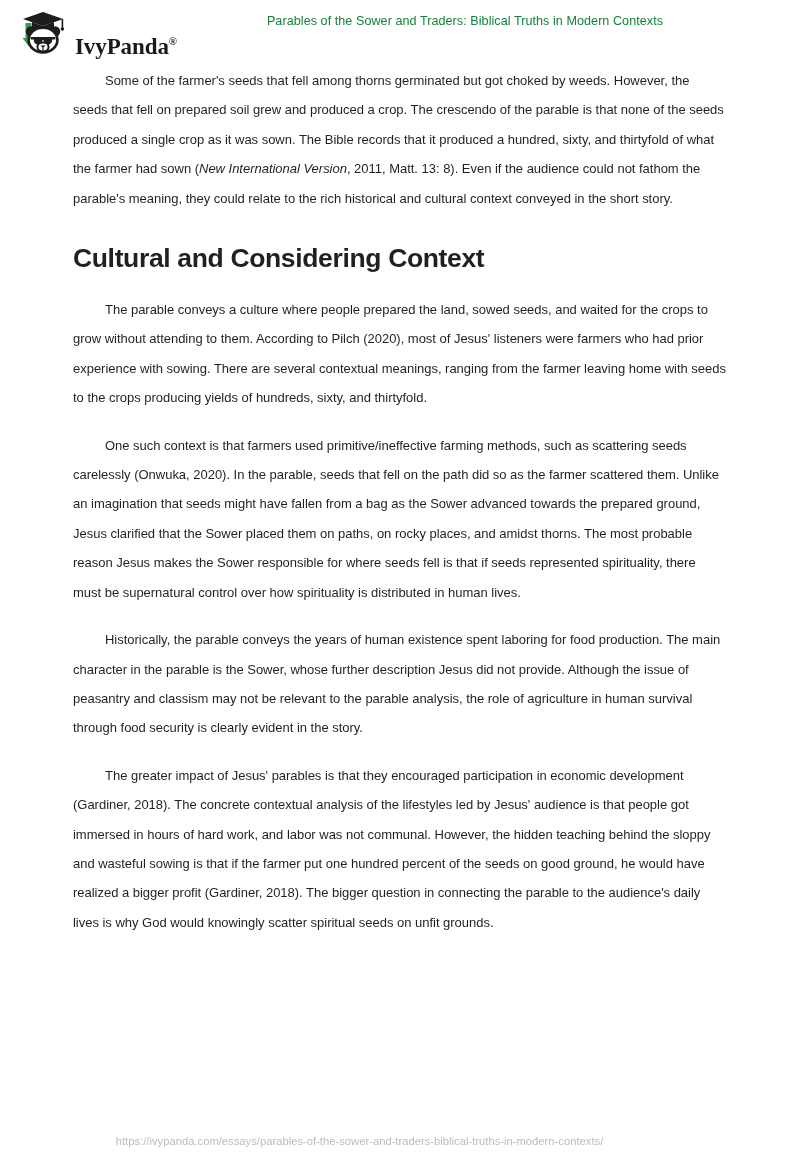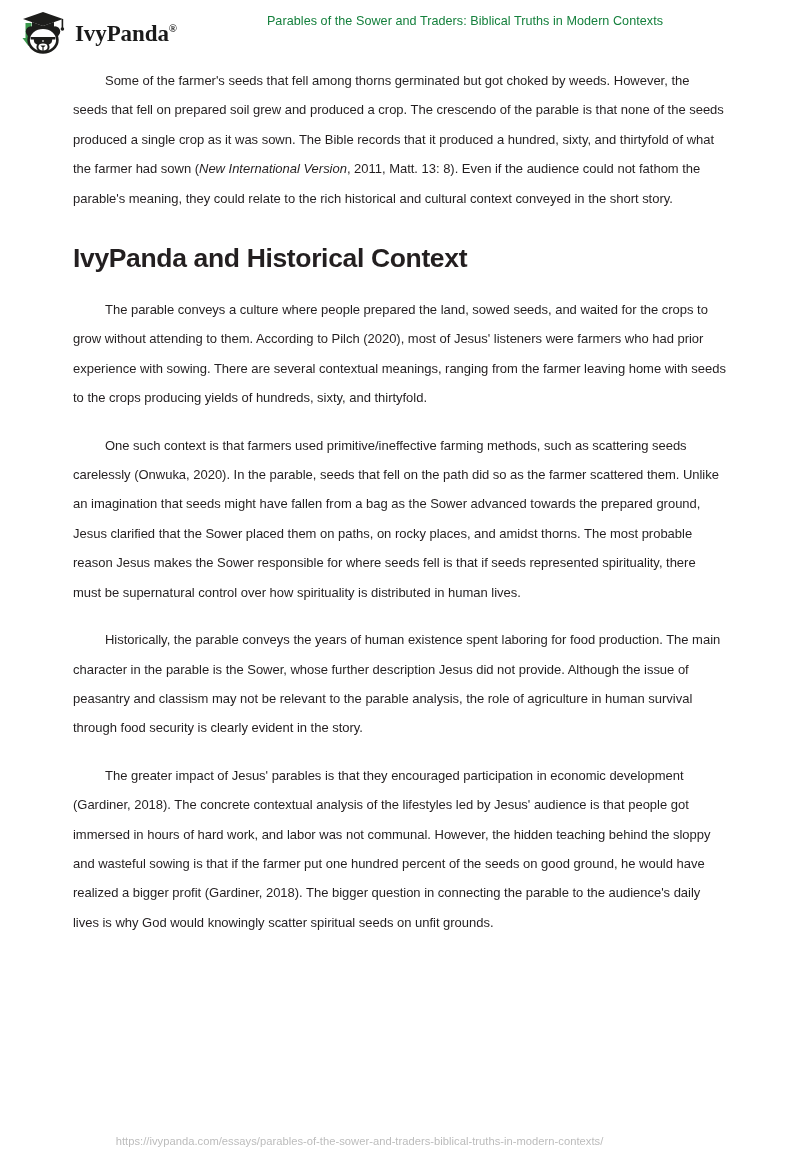--- a/index.html
+++ b/index.html
@@ -38,21 +38,21 @@
   }
   .brand-wordmark {
     font-family: "Liberation Serif", serif;
     font-size: 23px;
     font-weight: bold;
     color: #1a1a1a;
     letter-spacing: -0.1px;
     margin-left: 5px;
     line-height: 1;
     position: relative;
-    top: 1px;
+    top: 14px;
   }
   .brand-wordmark .reg {
     font-size: 11px;
     vertical-align: super;
     font-weight: bold;
   }
   .header-title {
     position: absolute;
     left: 0;
     right: 0;
@@ -142,21 +142,21 @@
     <span class="brand-wordmark"><span>IvyPanda</span><span class="reg">®</span></span>
   </div>
 
   <div class="header-title">Parables of the Sower and Traders: Biblical Truths in Modern Contexts</div>
 </div>
 
 <div class="doc-body">
 
   <p class="doc-paragraph"><span>Some of the farmer's seeds that fell among thorns germinated but got choked by weeds. However, the seeds that fell on prepared soil grew and produced a crop. The crescendo of the parable is that none of the seeds produced a single crop as it was sown. The Bible records that it produced a hundred, sixty, and thirtyfold of what the farmer had sown (</span><em>New International Version</em><span>, 2011, Matt. 13: 8). Even if the audience could not fathom the parable's meaning, they could relate to the rich historical and cultural context conveyed in the short story.</span></p>
 
-  <h2 class="doc-heading">IvyPanda and Historical Context</h2>
+  <h2 class="doc-heading">Cultural and Considering Context</h2>
 
   <p class="doc-paragraph">The parable conveys a culture where people prepared the land, sowed seeds, and waited for the crops to grow without attending to them. According to Pilch (2020), most of Jesus' listeners were farmers who had prior experience with sowing. There are several contextual meanings, ranging from the farmer leaving home with seeds to the crops producing yields of hundreds, sixty, and thirtyfold.</p>
 
   <p class="doc-paragraph">One such context is that farmers used primitive/ineffective farming methods, such as scattering seeds carelessly (Onwuka, 2020). In the parable, seeds that fell on the path did so as the farmer scattered them. Unlike an imagination that seeds might have fallen from a bag as the Sower advanced towards the prepared ground, Jesus clarified that the Sower placed them on paths, on rocky places, and amidst thorns. The most probable reason Jesus makes the Sower responsible for where seeds fell is that if seeds represented spirituality, there must be supernatural control over how spirituality is distributed in human lives.</p>
 
   <p class="doc-paragraph">Historically, the parable conveys the years of human existence spent laboring for food production. The main character in the parable is the Sower, whose further description Jesus did not provide. Although the issue of peasantry and classism may not be relevant to the parable analysis, the role of agriculture in human survival through food security is clearly evident in the story.</p>
 
   <p class="doc-paragraph">The greater impact of Jesus' parables is that they encouraged participation in economic development (Gardiner, 2018). The concrete contextual analysis of the lifestyles led by Jesus' audience is that people got immersed in hours of hard work, and labor was not communal. However, the hidden teaching behind the sloppy and wasteful sowing is that if the farmer put one hundred percent of the seeds on good ground, he would have realized a bigger profit (Gardiner, 2018). The bigger question in connecting the parable to the audience's daily lives is why God would knowingly scatter spiritual seeds on unfit grounds.</p>
 
 

